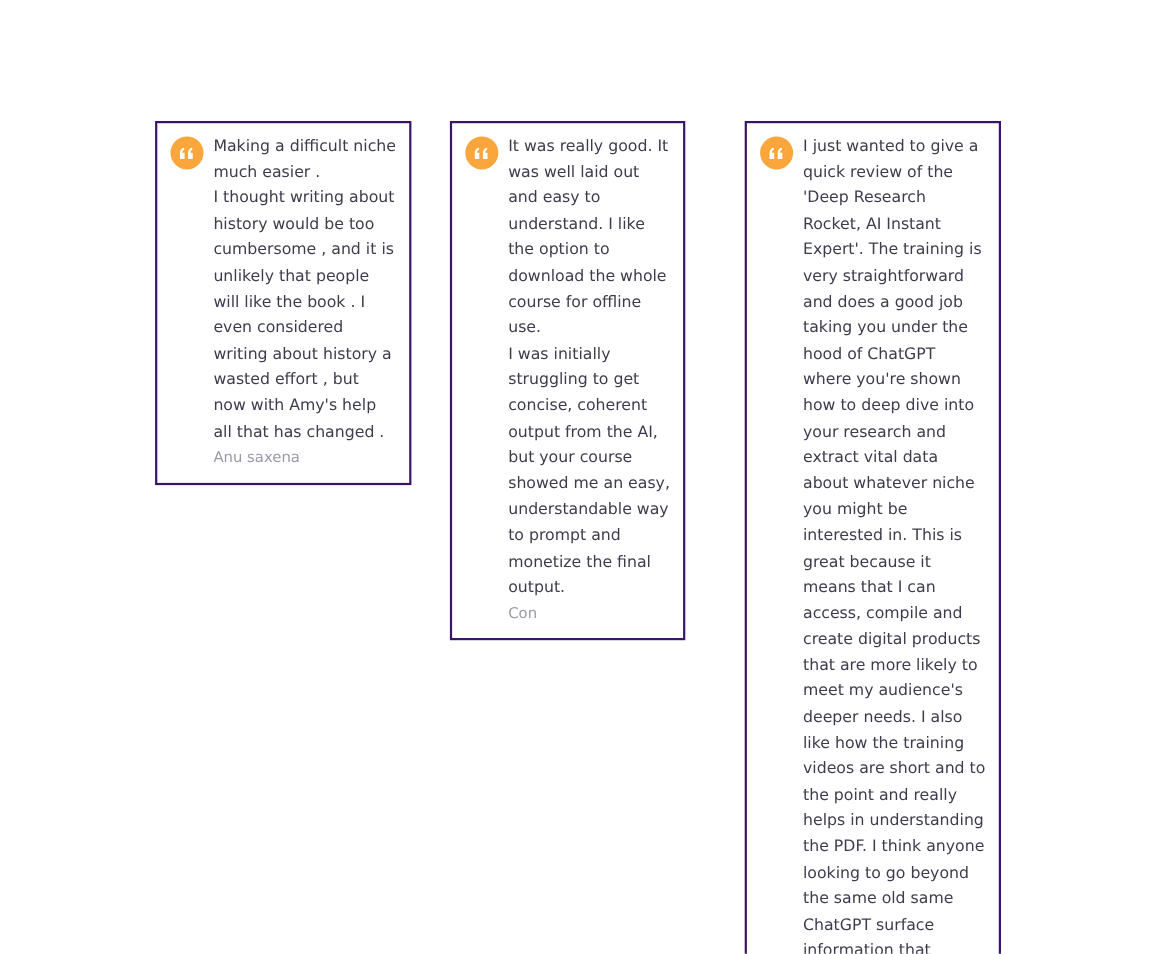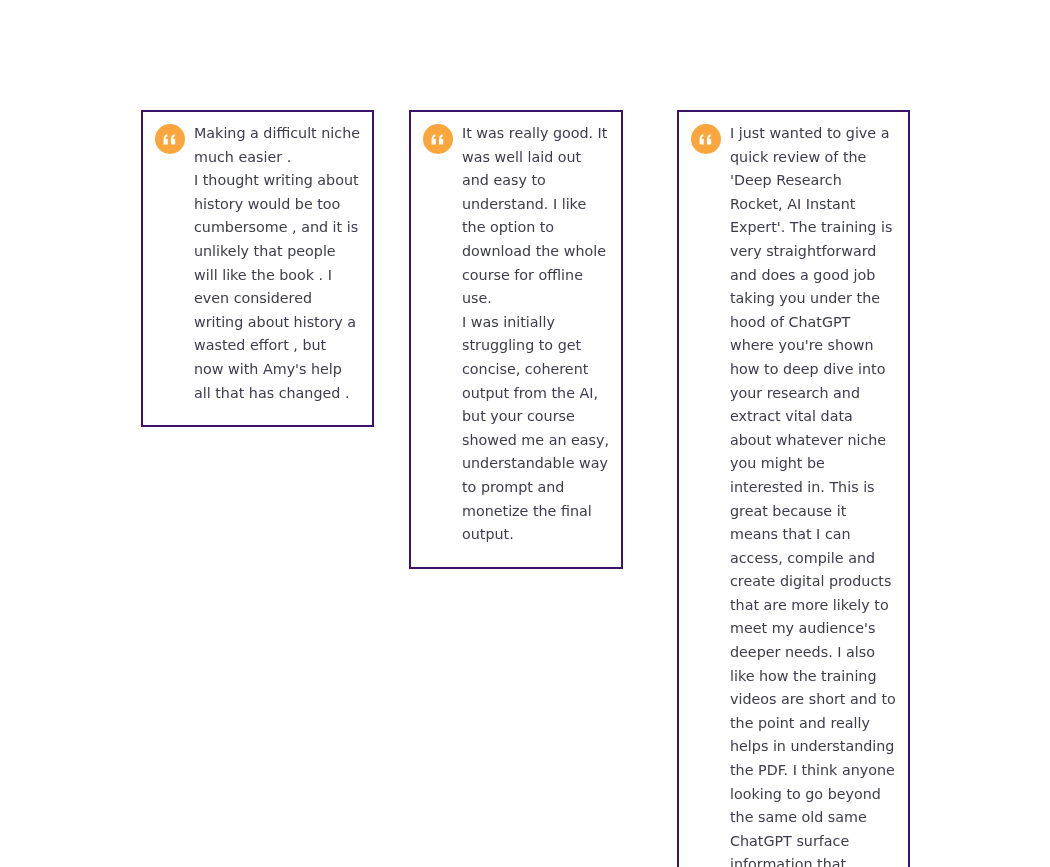--- a/index.html
+++ b/index.html
@@ -61,21 +61,21 @@
     left: 0;
     top: 0;
     width: 1050px;
     height: 867px;
   }
 
   .testimonial-card {
     position: absolute;
     background: #ffffff;
     border: 2px solid #3B1368;
-    padding: 10px 12px 20px 12px;
+    padding: 10px 12px 10px 12px;
     display: flex;
     align-items: flex-start;
     gap: 9px;
   }
 
   .card-1 { left: 141px; top: 110px;  width: 233px; }
   .card-2 { left: 409px; top: 110px;  width: 214px; justify-content: flex-end; }
   .card-3 { left: 677px; top: 110px;  width: 233px; }
 
   .quote-badge {
@@ -126,33 +126,35 @@
     <div class="testimonial-card card-1">
       <div class="quote-badge">
         <svg width="14" height="11" viewBox="0 0 14 11" aria-hidden="true">
           <path d="M0.6,10.6 L0.6,5.3 C0.6,2.4 1.9,0.7 4.4,0.3 L4.4,2.4 C3.3,2.7 2.8,3.4 2.8,4.5 L2.8,4.9 L4.8,4.9 L4.8,10.6 Z" fill="#ffffff"></path>
           <path d="M8.0,10.6 L8.0,5.3 C8.0,2.4 9.3,0.7 11.8,0.3 L11.8,2.4 C10.7,2.7 10.2,3.4 10.2,4.5 L10.2,4.9 L12.2,4.9 L12.2,10.6 Z" fill="#ffffff"></path>
         </svg>
       </div>
       <div class="card-body">
         <div class="quote-text">Making a difficult niche much easier .
 I thought writing about history would be too cumbersome , and it is unlikely that people will like the book . I even considered writing about history a wasted effort , but now with Amy's help all that has changed .</div>
+        <div class="quote-author">Anu saxena</div>
       </div>
     </div>
 
     <div class="testimonial-card card-2">
       <div class="quote-badge">
         <svg width="14" height="11" viewBox="0 0 14 11" aria-hidden="true">
           <path d="M0.6,10.6 L0.6,5.3 C0.6,2.4 1.9,0.7 4.4,0.3 L4.4,2.4 C3.3,2.7 2.8,3.4 2.8,4.5 L2.8,4.9 L4.8,4.9 L4.8,10.6 Z" fill="#ffffff"></path>
           <path d="M8.0,10.6 L8.0,5.3 C8.0,2.4 9.3,0.7 11.8,0.3 L11.8,2.4 C10.7,2.7 10.2,3.4 10.2,4.5 L10.2,4.9 L12.2,4.9 L12.2,10.6 Z" fill="#ffffff"></path>
         </svg>
       </div>
       <div class="card-body">
         <div class="quote-text">It was really good. It was well laid out and easy to understand. I like the option to download the whole course for offline use.
 I was initially struggling to get concise, coherent output from the AI, but your course showed me an easy, understandable way to prompt and monetize the final output.</div>
+        <div class="quote-author">Con</div>
       </div>
     </div>
 
     <div class="testimonial-card card-3">
       <div class="quote-badge">
         <svg width="14" height="11" viewBox="0 0 14 11" aria-hidden="true">
           <path d="M0.6,10.6 L0.6,5.3 C0.6,2.4 1.9,0.7 4.4,0.3 L4.4,2.4 C3.3,2.7 2.8,3.4 2.8,4.5 L2.8,4.9 L4.8,4.9 L4.8,10.6 Z" fill="#ffffff"></path>
           <path d="M8.0,10.6 L8.0,5.3 C8.0,2.4 9.3,0.7 11.8,0.3 L11.8,2.4 C10.7,2.7 10.2,3.4 10.2,4.5 L10.2,4.9 L12.2,4.9 L12.2,10.6 Z" fill="#ffffff"></path>
         </svg>
       </div>

